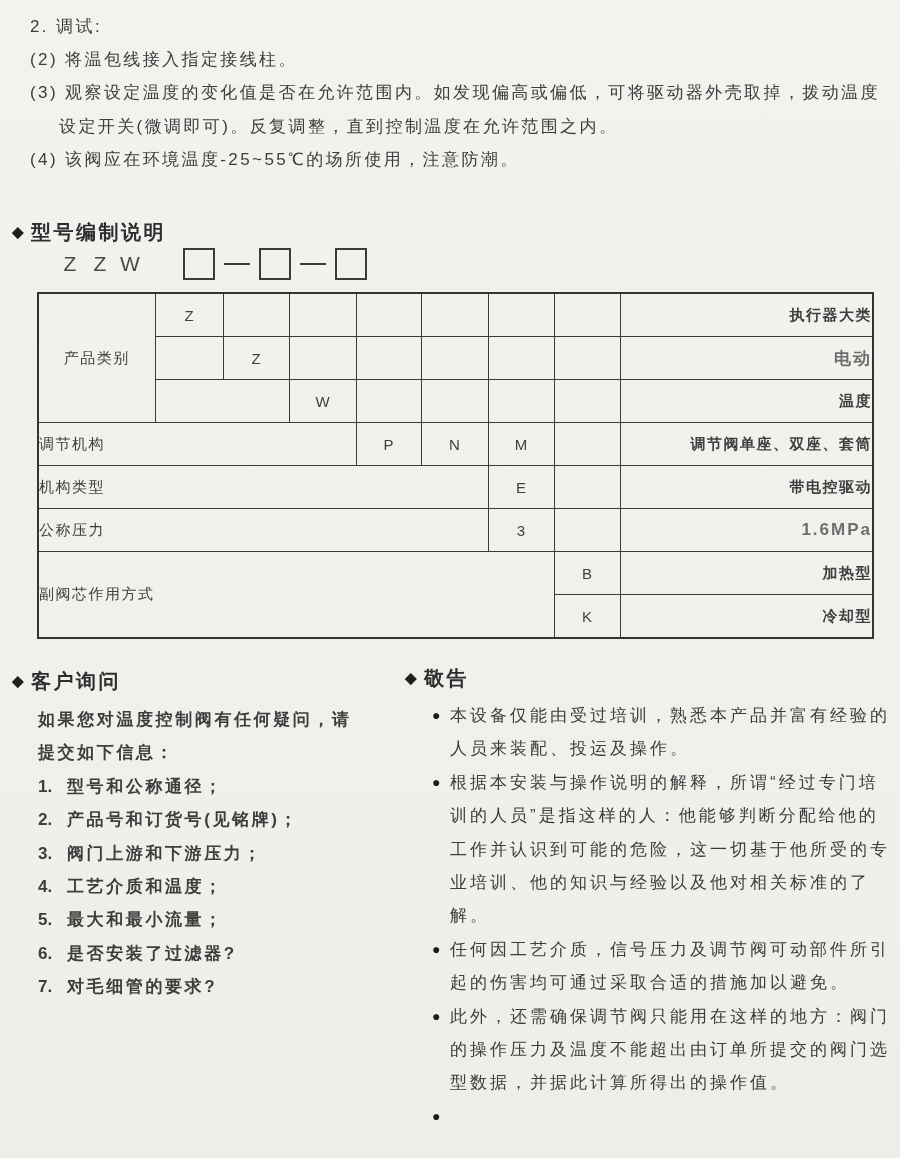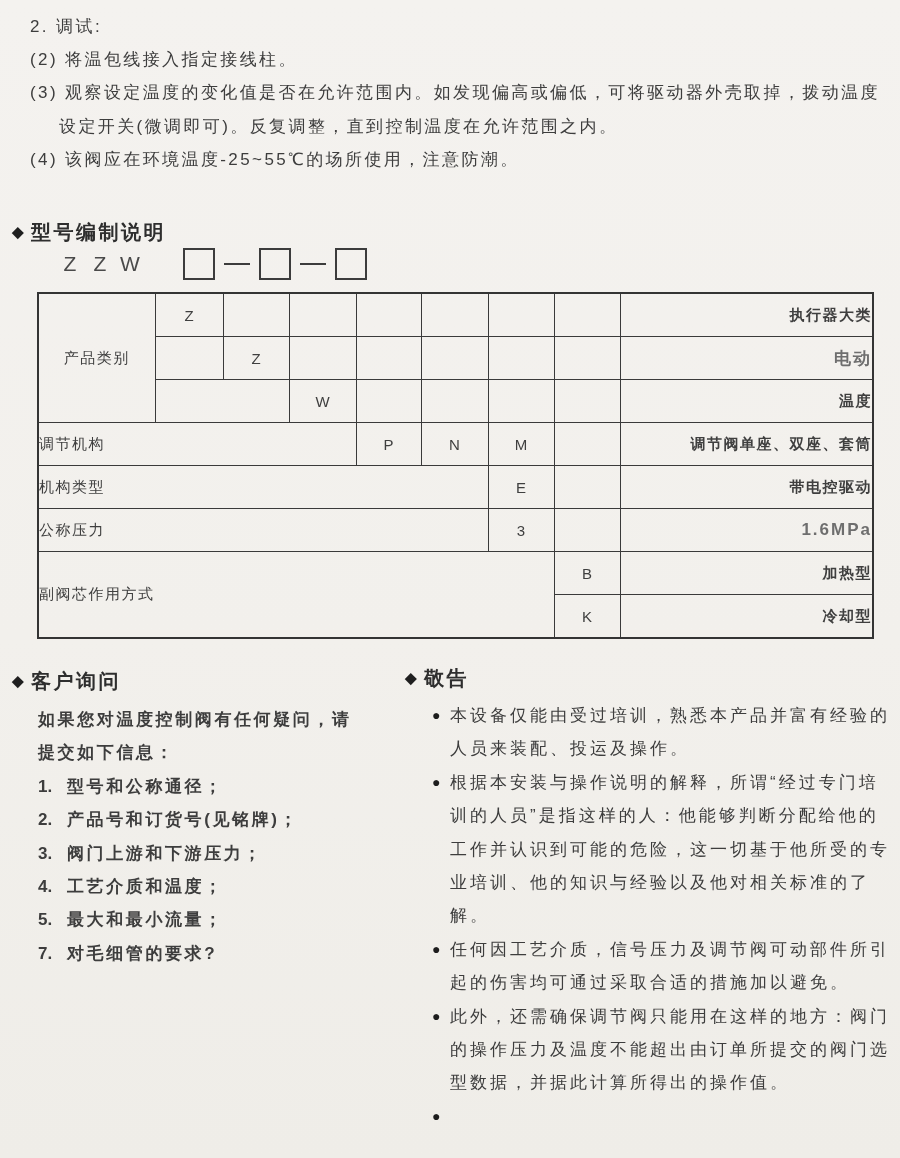--- a/index.html
+++ b/index.html
@@ -241,20 +241,21 @@
     <span class="diamond">◆</span><span>客户询问</span>
   </div>
   <div class="customer-body">
     <div>如果您对温度控制阀有任何疑问，请</div>
     <div>提交如下信息：</div>
     <div><span class="num">1.</span><span>型号和公称通径；</span></div>
     <div><span class="num">2.</span><span>产品号和订货号(见铭牌)；</span></div>
     <div><span class="num">3.</span><span>阀门上游和下游压力；</span></div>
     <div><span class="num">4.</span><span>工艺介质和温度；</span></div>
     <div><span class="num">5.</span><span>最大和最小流量；</span></div>
+    <div><span class="num">6.</span><span>是否安装了过滤器?</span></div>
     <div><span class="num">7.</span><span>对毛细管的要求?</span></div>
   </div>
 
   <div class="sec-heading" id="notice-heading">
     <span class="diamond">◆</span><span>敬告</span>
   </div>
   <ul class="notice-list">
     <li><span class="dot">●</span><span>本设备仅能由受过培训，熟悉本产品并富有经验的人员来装配、投运及操作。</span></li>
     <li><span class="dot">●</span><span>根据本安装与操作说明的解释，所谓“经过专门培训的人员”是指这样的人：他能够判断分配给他的工作并认识到可能的危险，这一切基于他所受的专业培训、他的知识与经验以及他对相关标准的了解。</span></li>
     <li><span class="dot">●</span><span>任何因工艺介质，信号压力及调节阀可动部件所引起的伤害均可通过采取合适的措施加以避免。</span></li>

